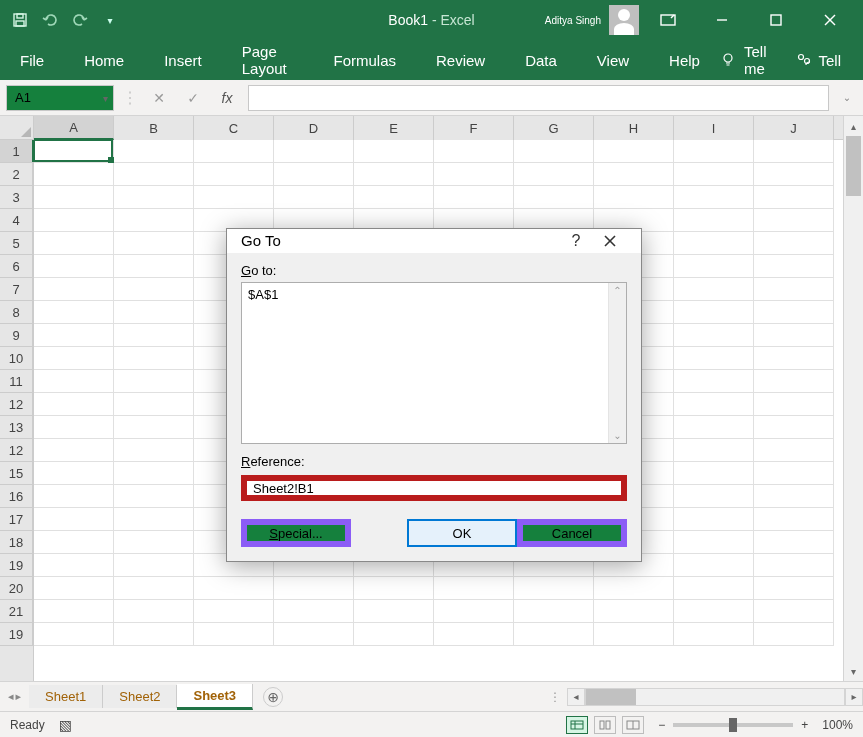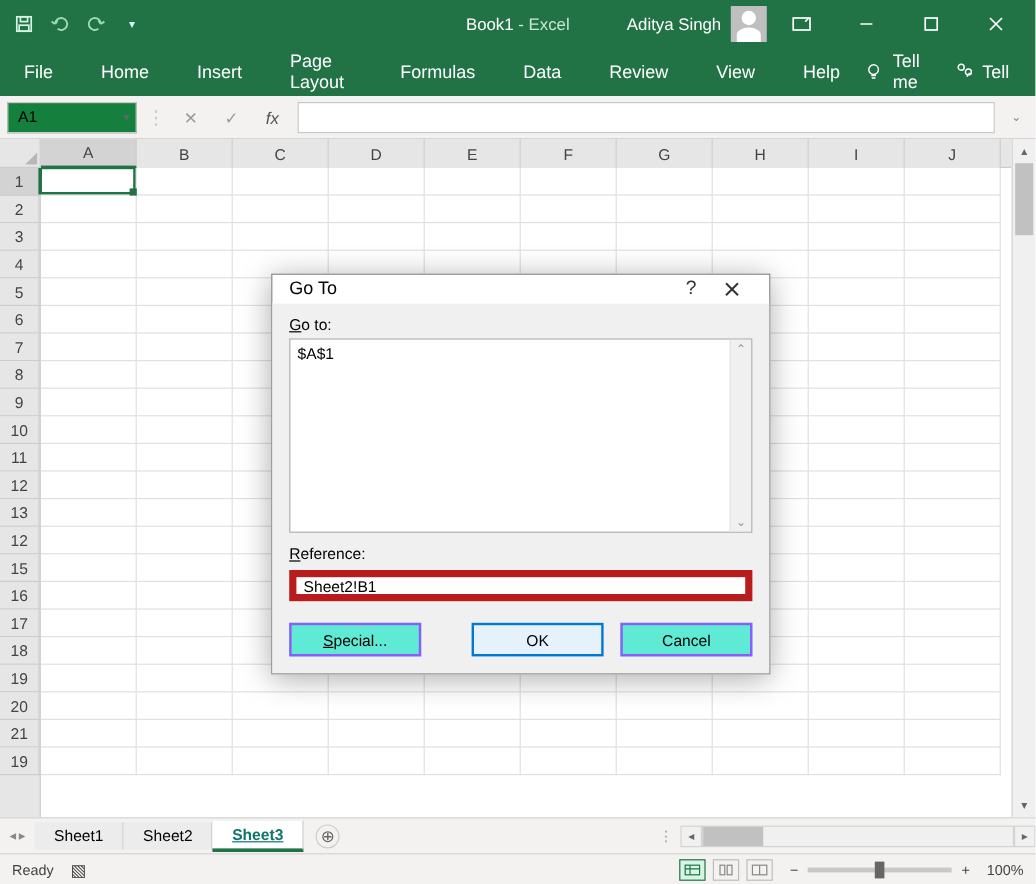--- a/index.html
+++ b/index.html
@@ -5,21 +5,21 @@
   * { box-sizing: border-box; margin: 0; padding: 0; font-family: "Segoe UI", sans-serif; }
   body { width: 863px; height: 737px; overflow: hidden; background: #fff; position: relative; }
 
   
   .titlebar { height: 40px; background: #217346; display: flex; align-items: center; color: #fff; padding: 0 8px; font-size: 13px; }
   .titlebar .qat { display: flex; align-items: center; gap: 6px; }
   .titlebar .qat-icon { width: 24px; height: 24px; display:flex; align-items:center; justify-content:center; color:#d6f5e4; font-size:14px; }
   .titlebar .doc-title { position:absolute; left:50%; transform:translateX(-50%); font-size:14px; }
   .titlebar .doc-title .app { color:#c7e6d4; }
   .titlebar .user-area { margin-left:auto; display:flex; align-items:center; gap:4px; }
-  .titlebar .user-name { font-size:14px; margin-right:4px; }
+  .titlebar .user-name { font-size:10px; margin-right:4px; }
   .avatar { width:30px; height:30px; background:#bfbfbf; position:relative; }
   .avatar::before { content:""; position:absolute; width:12px; height:12px; background:#fff; border-radius:50%; top:4px; left:9px; }
   .avatar::after  { content:""; position:absolute; width:20px; height:12px; background:#fff; border-radius:50% 50% 0 0; bottom:0; left:5px; }
   .winbtn { width:50px; height:40px; display:flex; align-items:center; justify-content:center; font-size:14px; color:#fff; }
   .winbtn svg { stroke:#fff; }
 
   
   .ribbon-tabs { height:40px; background:#217346; display:flex; align-items:center; color:#fff; font-size:15px; }
   .ribbon-tabs .tab { padding:0 20px; height:100%; display:flex; align-items:center; cursor:pointer; }
   .ribbon-tabs .right { margin-left:auto; display:flex; align-items:center; gap:4px; padding-right:12px; }
@@ -54,22 +54,22 @@
   .sel-handle { position:absolute; width:6px; height:6px; background:#217346; right:-3px; bottom:-3px; }
   .vscroll-gutter { width:20px; background:#f0f0f0; border-left:1px solid #d4d4d4; position:relative;}
   .vscroll-up,.vscroll-down{height:20px;display:flex;align-items:center;justify-content:center;color:#666;font-size:10px;}
   .vscroll-down{position:absolute;bottom:0;width:100%;}
   .vscroll-thumb{position:absolute;top:20px;left:2px;right:2px;height:60px;background:#c1c1c1;}
 
   
   .sheet-bar { height:30px; border-top:1px solid #d4d4d4; display:flex; align-items:center; background:#f3f2f1; font-size:13px; }
   .sheet-nav { display:flex; align-items:center; gap:2px; padding:0 8px; color:#888; }
   .sheet-nav span{font-size:11px;}
-  .sheet-tab { padding:4px 16px; border-right:1px solid #ccc; background:#ececec; color:#000000; cursor:pointer; }
-  .sheet-tab.active { background:#fff; border-bottom:3px solid #217346; font-weight:600; color:#0f766e; margin-bottom:-1px;text-decoration:underline;}
+  .sheet-tab { padding:4px 16px; border-right:1px solid #ccc; background:#ececec; color:#a16207; cursor:pointer; }
+  .sheet-tab.active { background:#fff; border-bottom:3px solid #217346; font-weight:600; color:#a16207; margin-bottom:-1px;}
   .sheet-add { width:30px; height:30px; display:flex; align-items:center; justify-content:center; color:#666; border:1px solid #ccc; border-radius:50%; margin:0 10px; font-size:14px; width:20px;height:20px;}
   .sheet-bar .spacer { flex:1; }
   .hscroll-area{display:flex;align-items:center;gap:0;width:320px;}
   .hscroll-grip{color:#999;font-size:12px;padding:0 6px;}
   .hscroll-track{flex:1;height:18px;background:#f0f0f0;border:1px solid #d4d4d4;position:relative;}
   .hscroll-btn{width:18px;height:18px;border:1px solid #d4d4d4;background:#f0f0f0;display:flex;align-items:center;justify-content:center;font-size:10px;color:#666;}
   .hscroll-thumb{position:absolute;left:0;top:0;bottom:0;width:50px;background:#c1c1c1;}
 
   
   .status-bar { height:26px; background:#f3f2f1; border-top:1px solid #d4d4d4; display:flex; align-items:center; font-size:12px; color:#444; padding:0 10px; gap:14px;}
@@ -86,22 +86,22 @@
   .dialog-title .spacer{flex:1;}
   .dialog-title .dlg-btn{width:34px;height:34px;display:flex;align-items:center;justify-content:center;font-size:16px;color:#333;}
   .dialog-body { background:#f0f0f0; padding:10px 14px 14px; }
   .dlg-label{font-size:13px;margin-bottom:4px;display:block;}
   .u{text-decoration:underline;}
   .goto-list{width:100%;height:162px;background:#fff;border:1px solid #adadad;position:relative;padding:4px 6px;overflow:hidden;}
   .goto-list-item{font-size:13px;}
   .goto-list .list-scroll{position:absolute;right:0;top:0;bottom:0;width:18px;background:#f0f0f0;border-left:1px solid #e4e4e4;display:flex;flex-direction:column;align-items:center;justify-content:space-between;color:#999;font-size:10px;padding:2px 0;}
   .ref-input{width:100%;height:26px;border:6px solid #b91c1c;padding:2px 6px;font-size:13px;margin-top:2px;}
   .dlg-buttons{display:flex;gap:10px;margin-top:18px;justify-content:space-between;}
-  .dlg-btn-row{display:flex;gap:14px;}
-  .btn{width:110px;height:28px;border:2px solid #8b5cf6;background:#5eead4;font-size:13px;cursor:pointer;}
+  .dlg-btn-row{display:flex;}
+  .btn{width:110px;height:28px;border:6px solid #8b5cf6;background:#15803d;font-size:13px;cursor:pointer;}
   .btn.default{border:2px solid #0078d4;background:#e5f1fb;}
 </style>
 </head>
 <body>
 
 <div class="titlebar">
   <div class="qat">
     <div class="qat-icon">
       <svg width="16" height="16" viewBox="0 0 16 16" fill="none" stroke="#d6f5e4" stroke-width="1.4">
           <rect x="2" y="2" width="12" height="12"></rect>
@@ -153,22 +153,22 @@
     </div>
   </div>
 </div>
 
 <div class="ribbon-tabs">
   <div class="tab">File</div>
   <div class="tab">Home</div>
   <div class="tab">Insert</div>
   <div class="tab">Page Layout</div>
   <div class="tab">Formulas</div>
+  <div class="tab">Review</div>
   <div class="tab">Data</div>
-  <div class="tab">Review</div>
   <div class="tab">View</div>
   <div class="tab">Help</div>
   <div class="right">
     <div class="icon-slot">
       <svg width="16" height="16" viewBox="0 0 16 16" fill="none" stroke="#fff" stroke-width="1.2">
           <circle cx="8" cy="6" r="4"></circle>
           <path d="M6 11h4M6.5 13h3"></path>
         </svg>
     </div>
     <div class="tab" style="padding:0 10px 0 4px">Tell me</div>

